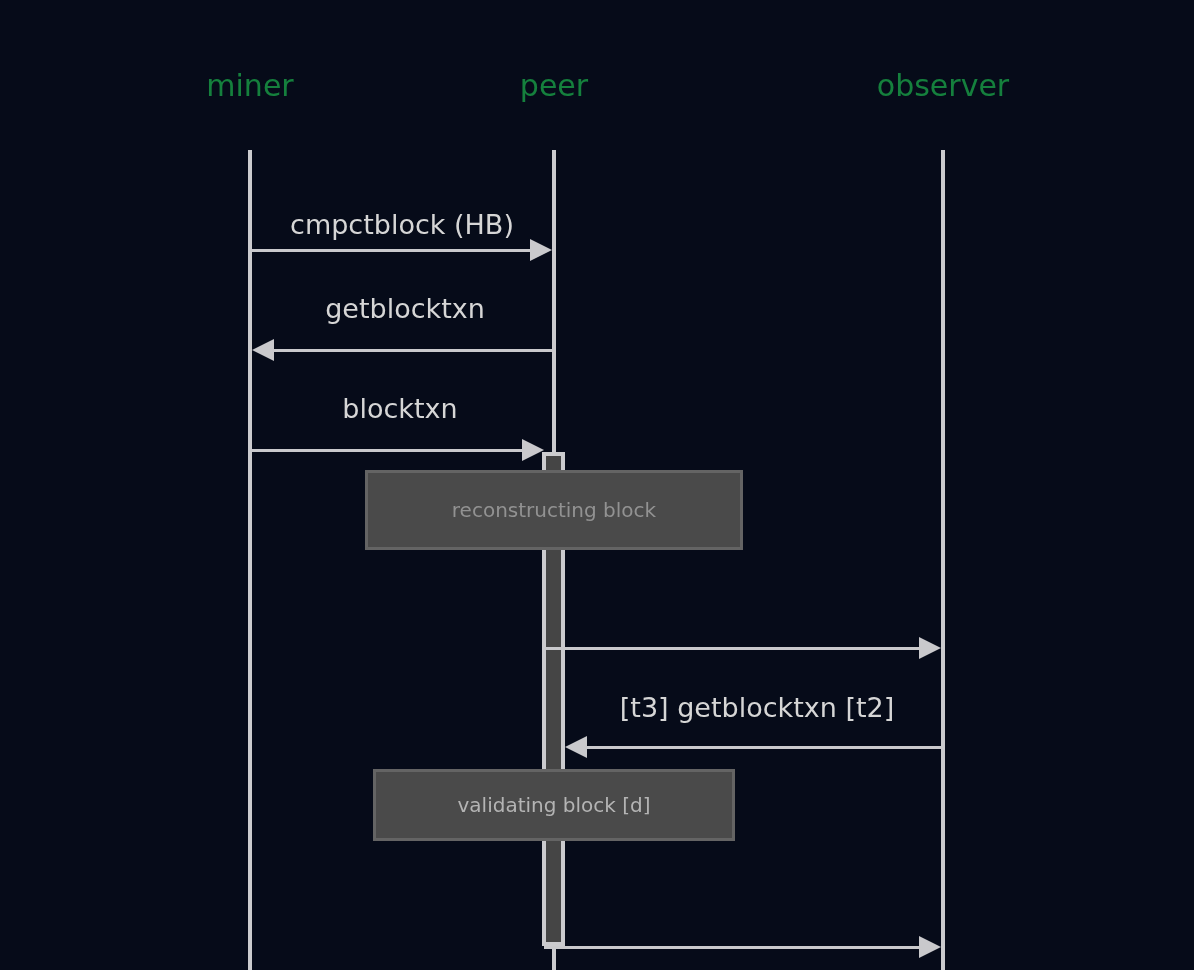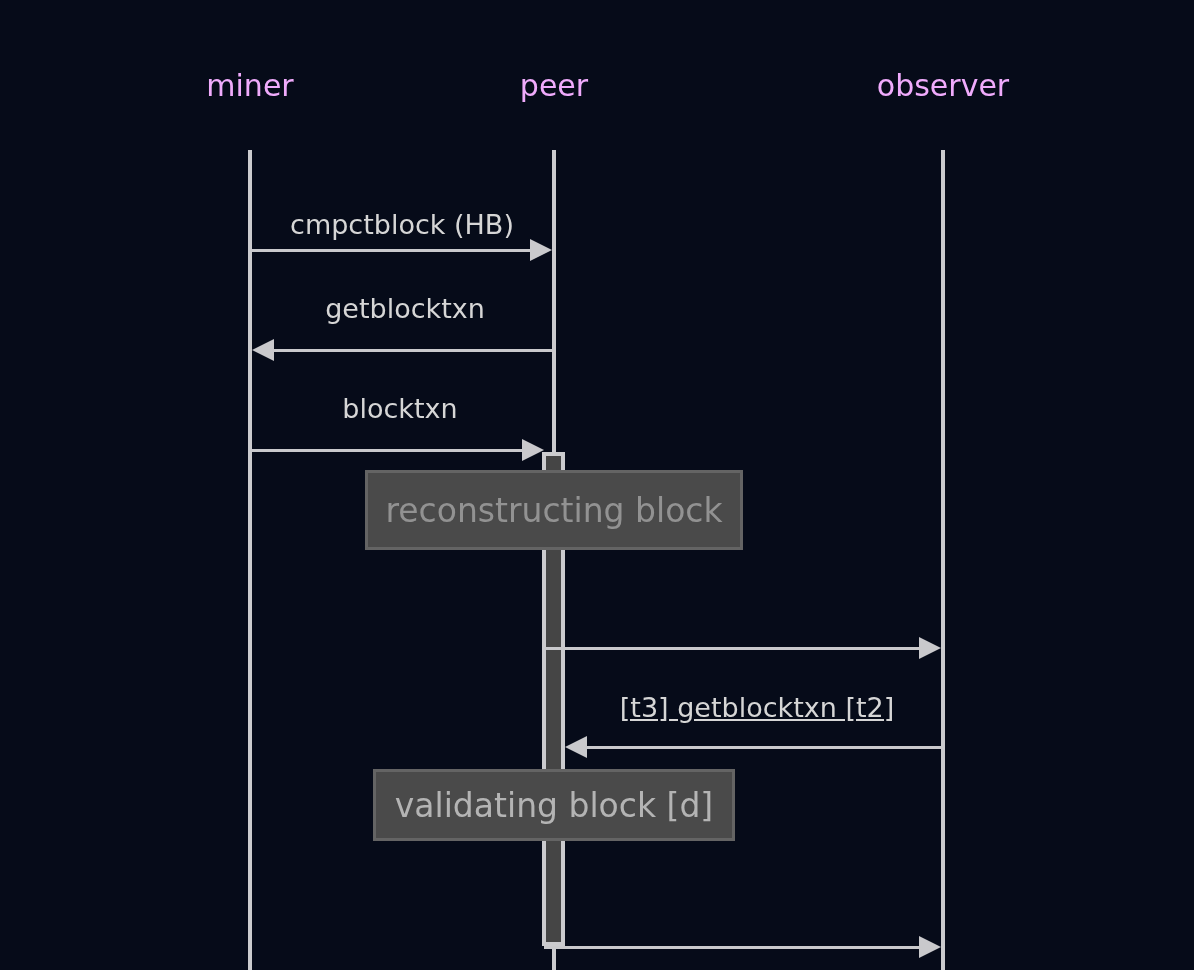--- a/index.html
+++ b/index.html
@@ -15,21 +15,21 @@
     overflow: hidden;
     font-family: "DejaVu Sans", "Liberation Sans", sans-serif;
   }
   
   .actor {
     position: absolute;
     top: 68px;
     transform: translateX(-50%);
     font-size: 30px;
     line-height: 36px;
-    color: #f0abfc;
+    color: #15803d;
     white-space: nowrap;
   }
   .actor-miner    { left: 250px; }
   .actor-peer     { left: 554px; }
   .actor-observer { left: 943px; }
 
   
   .lifeline {
     position: absolute;
     top: 150px;
@@ -91,38 +91,38 @@
   .m2-head  { left: 252px; top: 339px; }
   
   .m3-label { left: 400px; top: 392px; text-align: right; }
   .m3-line  { left: 252px; top: 449px; width: 270px; }
   .m3-head  { left: 522px; top: 439px; }
   
   .m4-label { left: 750px; top: 591px; }
   .m4-line  { left: 544px; top: 647px; width: 375px; }
   .m4-head  { left: 919px; top: 637px; }
   
-  .m5-label { left: 757px; top: 691px; text-decoration: underline; }
+  .m5-label { left: 757px; top: 691px; }
   .m5-line  { left: 587px; top: 746px; width: 354px; }
   .m5-head  { left: 565px; top: 736px; }
   
   .m6-label { left: 750px; top: 891px; }
   .m6-line  { left: 544px; top: 946px; width: 375px; }
   .m6-head  { left: 919px; top: 936px; }
 
   
   .activity-box {
     position: absolute;
     box-sizing: border-box;
     background: #4a4a4a;
     border: 3px solid #646464;
     display: flex;
     align-items: center;
     justify-content: center;
-    font-size: 33px;
+    font-size: 20px;
     white-space: nowrap;
     z-index: 4;
   }
   .box-reconstructing {
     left: 365px; top: 470px; width: 378px; height: 80px;
     color: #929292;
   }
   .box-validating {
     left: 373px; top: 769px; width: 362px; height: 72px;
     color: #b4b4b4;

